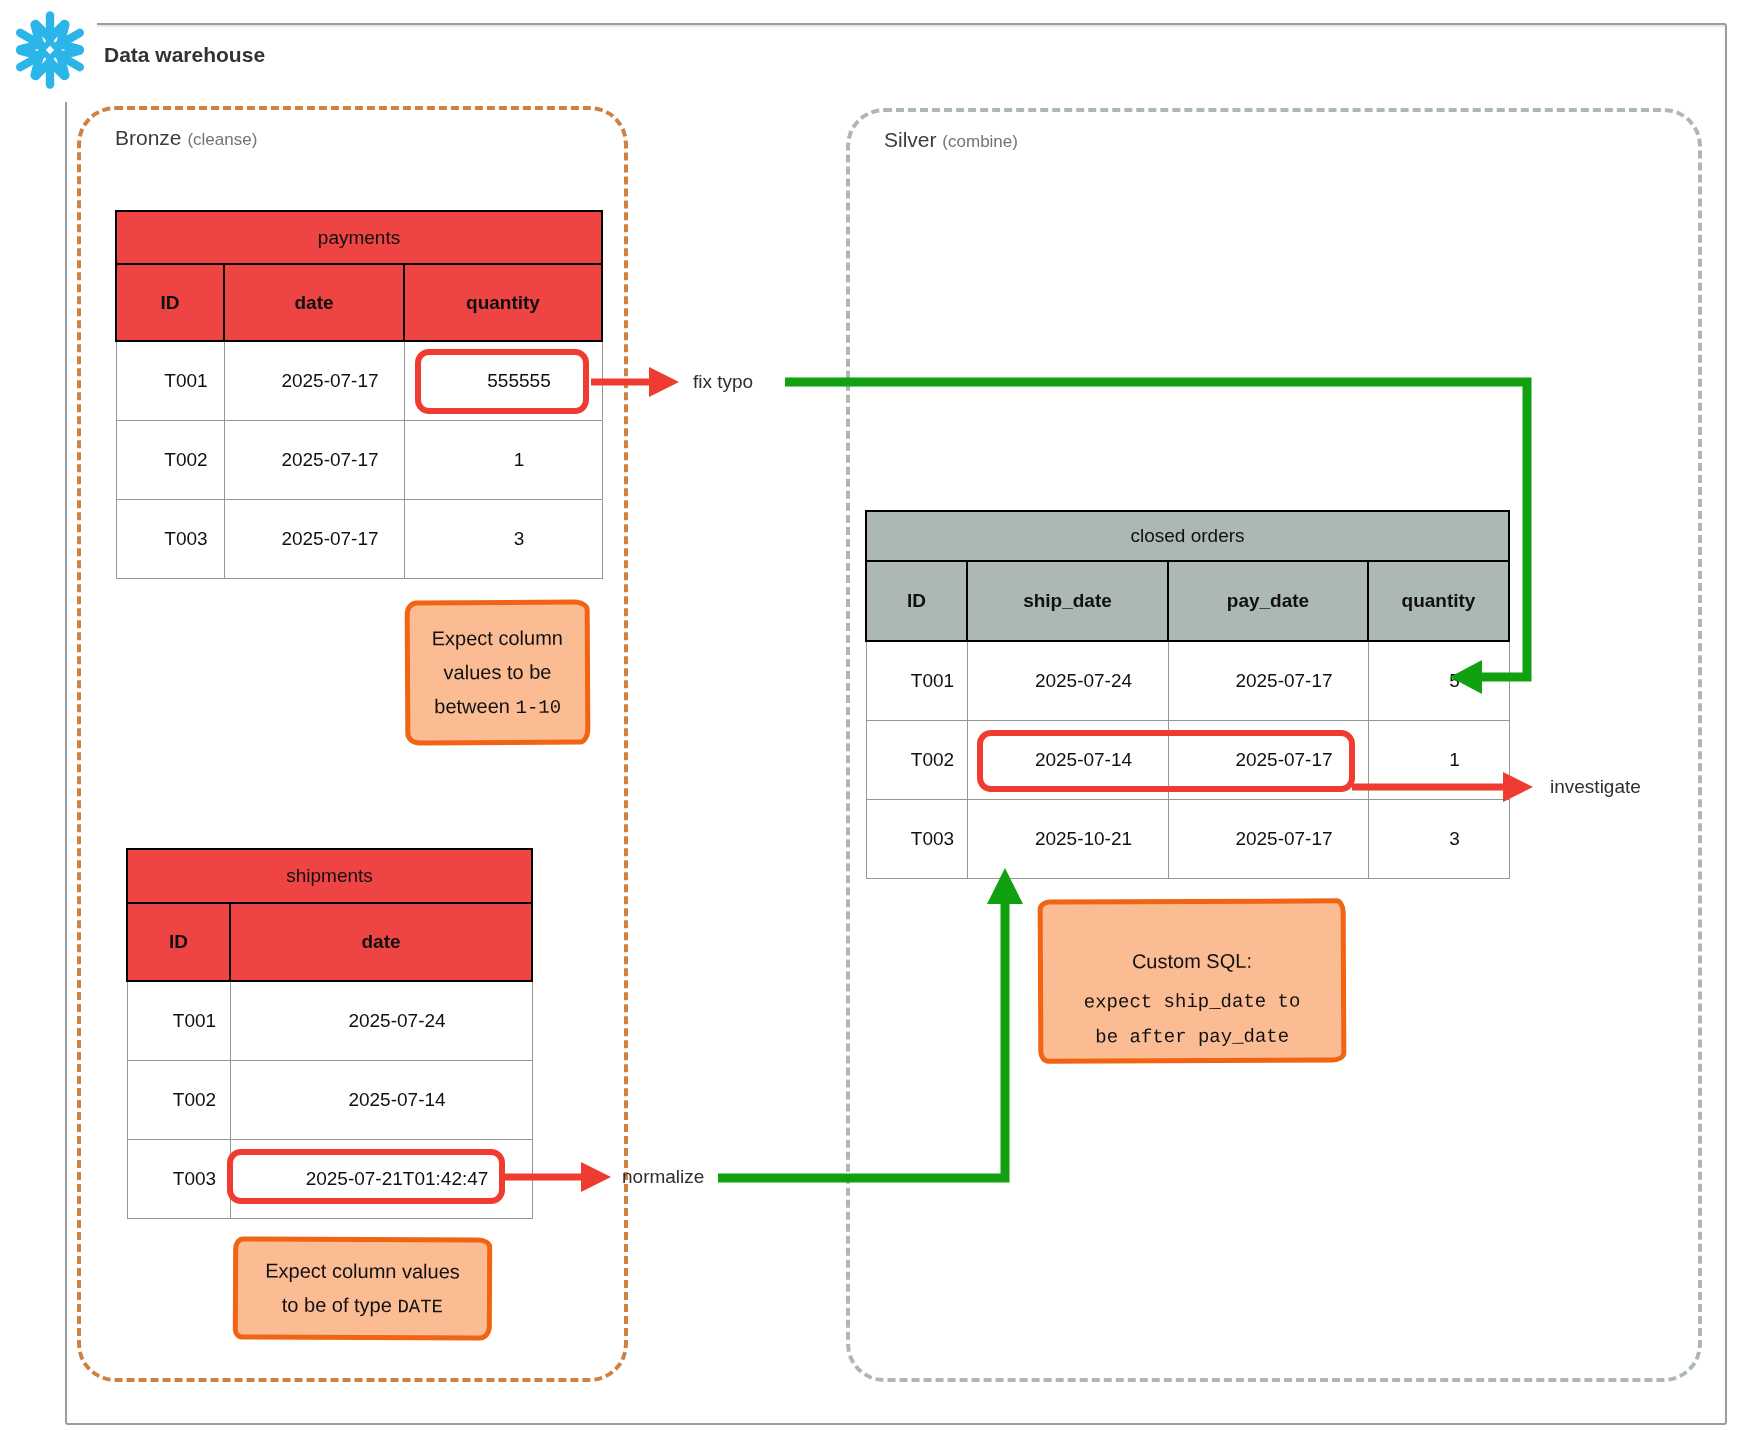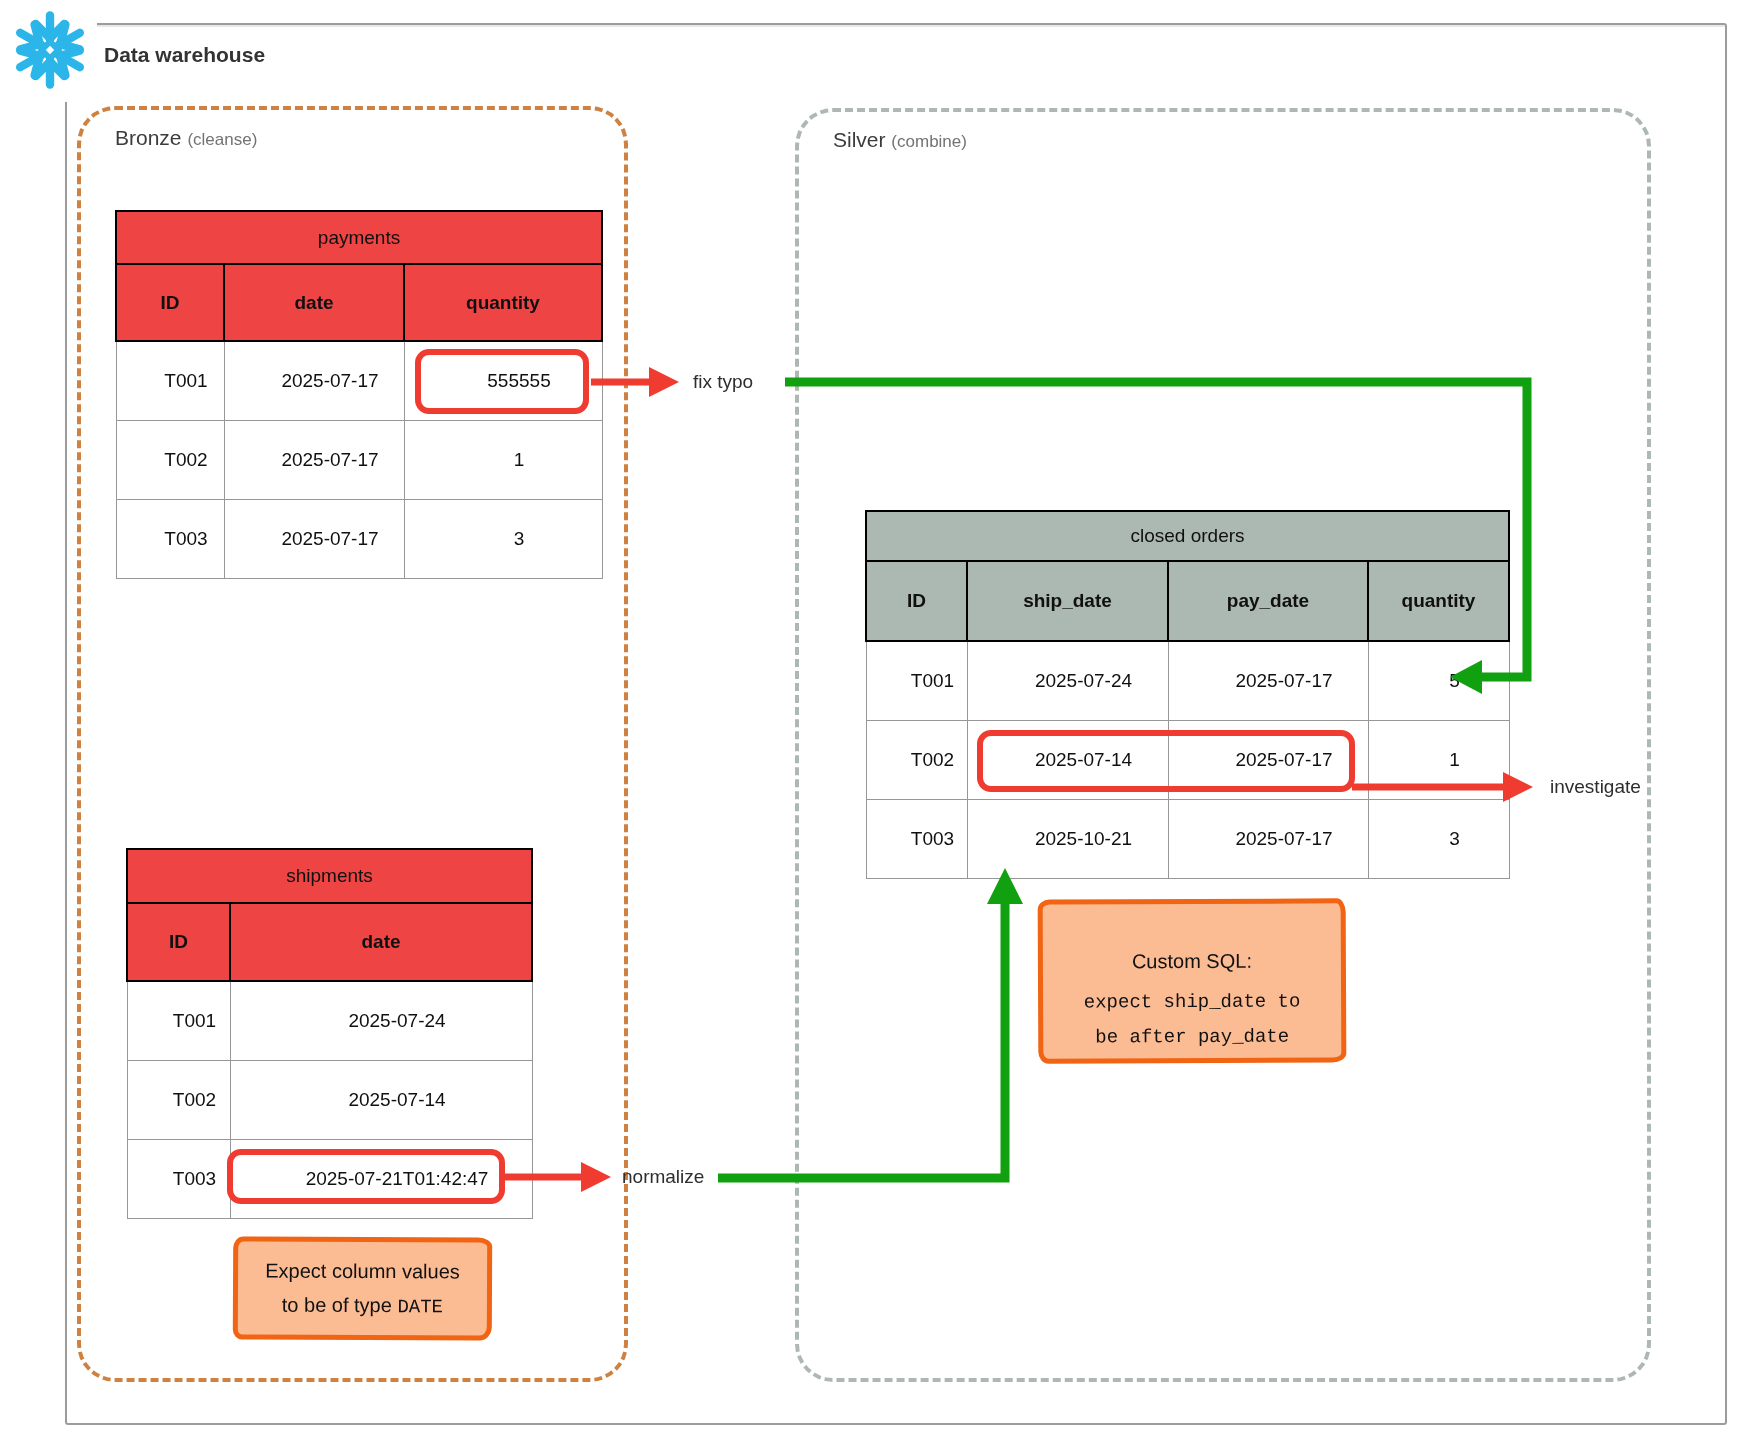--- a/index.html
+++ b/index.html
@@ -10,21 +10,21 @@
   .outer-box{position:absolute;left:65px;top:23px;width:1658px;height:1398px;
              border:2px solid #9c9c9c;border-radius:3px;background:#fff;
              box-shadow:inset 0 2px 0 #e8e8e8;}
   .logo-block{position:absolute;left:0;top:0;width:97px;height:102px;background:#fff;z-index:3;}
   .logo-svg{position:absolute;left:8px;top:8px;}
   .app-title{position:absolute;left:104px;top:43px;font-size:21px;font-weight:bold;color:#333;z-index:3;}
 
   
   .zone{position:absolute;border-radius:38px;box-sizing:border-box;z-index:0;}
   .zone-bronze{left:77px;top:106px;width:551px;height:1276px;border:4px dashed #ce8140;}
-  .zone-silver{left:795px;top:108px;width:856px;height:1274px;border:4px dashed #aeb8b3;text-align:right;}
+  .zone-silver{left:846px;top:108px;width:856px;height:1274px;border:4px dashed #aeb8b3;text-align:right;}
   .zone-label{position:absolute;left:34px;top:16px;font-size:21px;color:#3c3c3c;white-space:nowrap;}
   .zone-label .sub{font-size:17px;color:#737373;}
 
   
   .dtable{position:absolute;border-collapse:collapse;table-layout:fixed;background:#fff;z-index:1;}
   .dtable th,.dtable td{text-align:center;vertical-align:middle;padding:0;font-size:19px;color:#101010;}
   .dtable tr.band th{border:2px solid #000;font-weight:400;}
   .dtable tr.head th{border:2px solid #000;font-weight:bold;}
   .dtable tbody td{border:1px solid #979797;padding-left:32px;}
   .orange tr.band th,.orange tr.head th{background:#ef4444;}
@@ -224,20 +224,27 @@
       </tr>
       <tr>
         <td>T003</td>
         <td>2025-10-21</td>
         <td>2025-07-17</td>
         <td>3</td>
       </tr>
     </tbody>
   </table>
 
+  <div class="note note-range">
+    <div>Expect column</div>
+    <div>values to be</div>
+    <div>
+      <span>between </span><span class="mono">1-10</span>
+    </div>
+  </div>
 
   <div class="note note-type">
     <div>Expect column values</div>
     <div>
       <span>to be of type </span><span class="mono">DATE</span>
     </div>
   </div>
 
   <div class="note note-sql">
     <div class="title-line">Custom SQL:</div>

